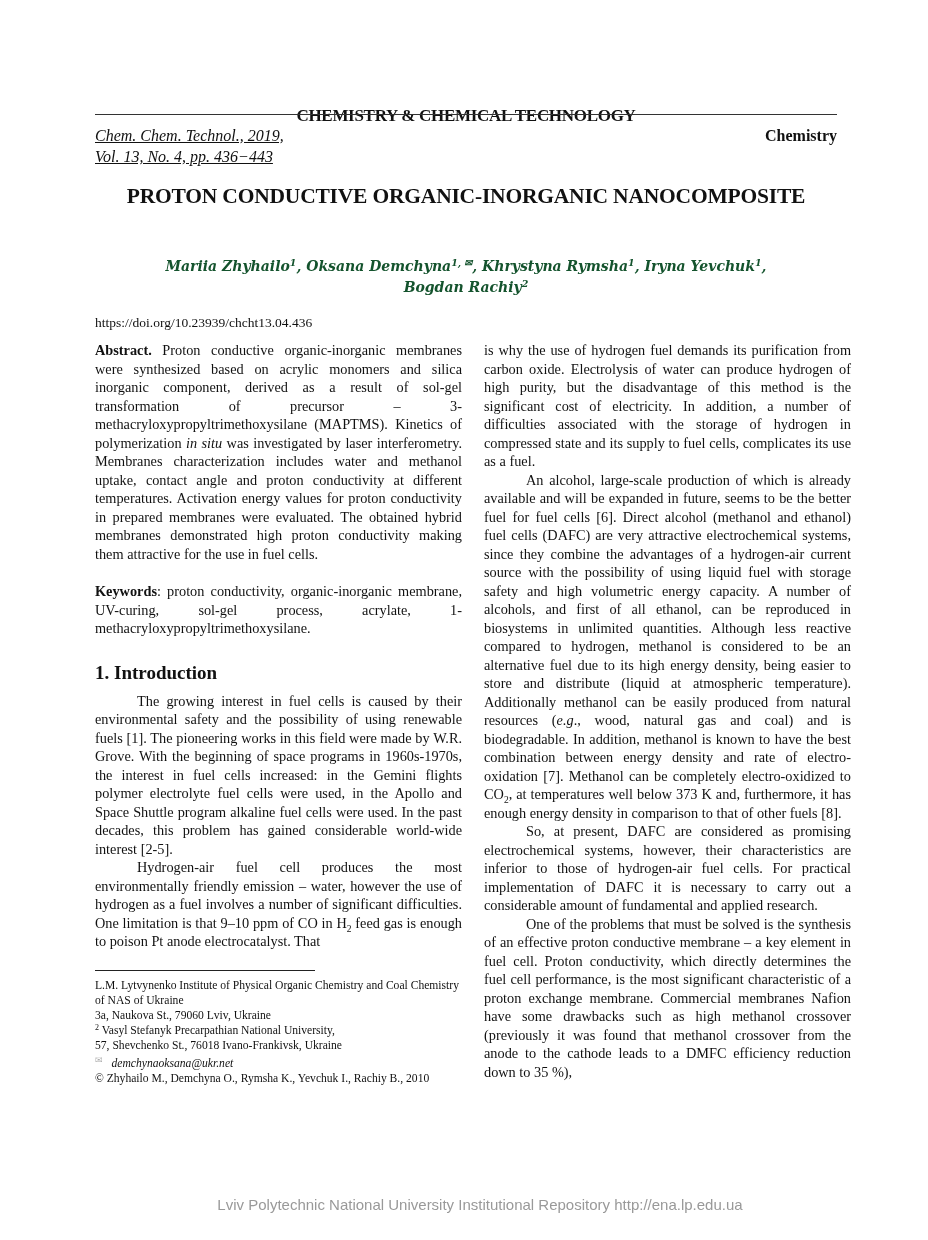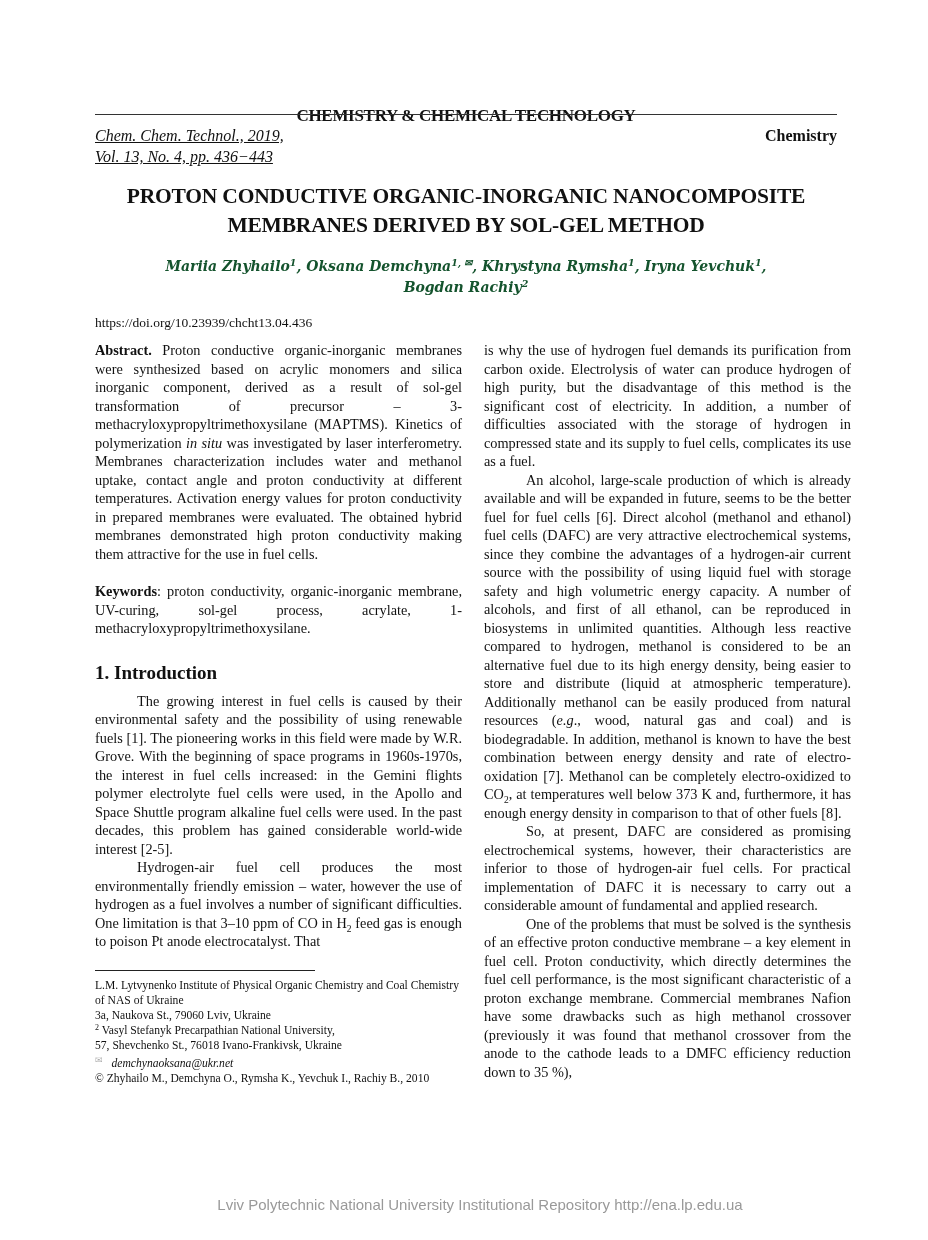--- a/index.html
+++ b/index.html
@@ -34,21 +34,20 @@
 <div class="header-rule"></div>
 
 <div class="citation">
   <div>Chem. Chem. Technol., 2019,</div>
   <div>Vol. 13, No. 4, pp. 436−443</div>
 </div>
 <div class="section-tag">Chemistry</div>
 
 <div class="title">
   <div>PROTON CONDUCTIVE ORGANIC-INORGANIC NANOCOMPOSITE</div>
-  <div>MEMBRANES DERIVED BY SOL-GEL METHOD</div>
 </div>
 
 <div class="authors">
   <div>
     <span>Mariia Zhyhailo</span><sup>1</sup>,
     <span>Oksana Demchyna</span><sup>1, ✉</sup>,
     <span>Khrystyna Rymsha</span><sup>1</sup>,
     <span>Iryna Yevchuk</span><sup>1</sup>,
   </div>
   <div>
@@ -58,21 +57,21 @@
 
 <div class="doi">https://doi.org/10.23939/chcht13.04.436</div>
 
 <div class="col left">
   <p><b>Abstract.</b><span> Proton conductive organic-inorganic membranes were synthesized based on acrylic monomers and silica inorganic component, derived as a result of sol-gel transformation of precursor – 3-methacryloxypropyltrimethoxysilane (MAPTMS). Kinetics of polymerization </span><i>in situ</i><span> was investigated by laser interferometry. Membranes characterization includes water and methanol uptake, contact angle and proton conductivity at different temperatures. Activation energy values for proton conductivity in prepared membranes were evaluated. The obtained hybrid membranes demonstrated high proton conductivity making them attractive for the use in fuel cells.</span></p>
   <div class="gap"></div>
   <p><b>Keywords</b><span>: proton conductivity, organic-inorganic membrane, UV-curing, sol-gel process, acrylate, 1-methacryloxypropyltrimethoxysilane.</span></p>
   <div class="gap"></div>
   <h2 class="intro">1. Introduction</h2>
   <p class="indent">The growing interest in fuel cells is caused by their environmental safety and the possibility of using renewable fuels [1]. The pioneering works in this field were made by W.R. Grove. With the beginning of space programs in 1960s-1970s, the interest in fuel cells increased: in the Gemini flights polymer electrolyte fuel cells were used, in the Apollo and Space Shuttle program alkaline fuel cells were used. In the past decades, this problem has gained considerable world-wide interest [2-5].</p>
-  <p class="indent"><span>Hydrogen-air fuel cell produces the most environmentally friendly emission – water, however the use of hydrogen as a fuel involves a number of significant difficulties. One limitation is that 3–10 ppm of CO in H</span><sub>2</sub><span> feed gas is enough to poison Pt anode electrocatalyst. That</span></p>
+  <p class="indent"><span>Hydrogen-air fuel cell produces the most environmentally friendly emission – water, however the use of hydrogen as a fuel involves a number of significant difficulties. One limitation is that 9–10 ppm of CO in H</span><sub>2</sub><span> feed gas is enough to poison Pt anode electrocatalyst. That</span></p>
 </div>
 
 <div class="footnote-rule"></div>
 <div class="footnotes">
   <div>L.M. Lytvynenko Institute of Physical Organic Chemistry and Coal Chemistry of NAS of Ukraine</div>
   <div>3a, Naukova St., 79060 Lviv, Ukraine</div>
   <div><sup>2</sup><span> Vasyl Stefanyk Precarpathian National University,</span></div>
   <div>57, Shevchenko St., 76018 Ivano-Frankivsk, Ukraine</div>
   <div><span class="mail-icon">✉</span><span class="email">demchynaoksana@ukr.net</span></div>
   <div>© Zhyhailo M., Demchyna O., Rymsha K., Yevchuk I., Rachiy B., 2010</div>

